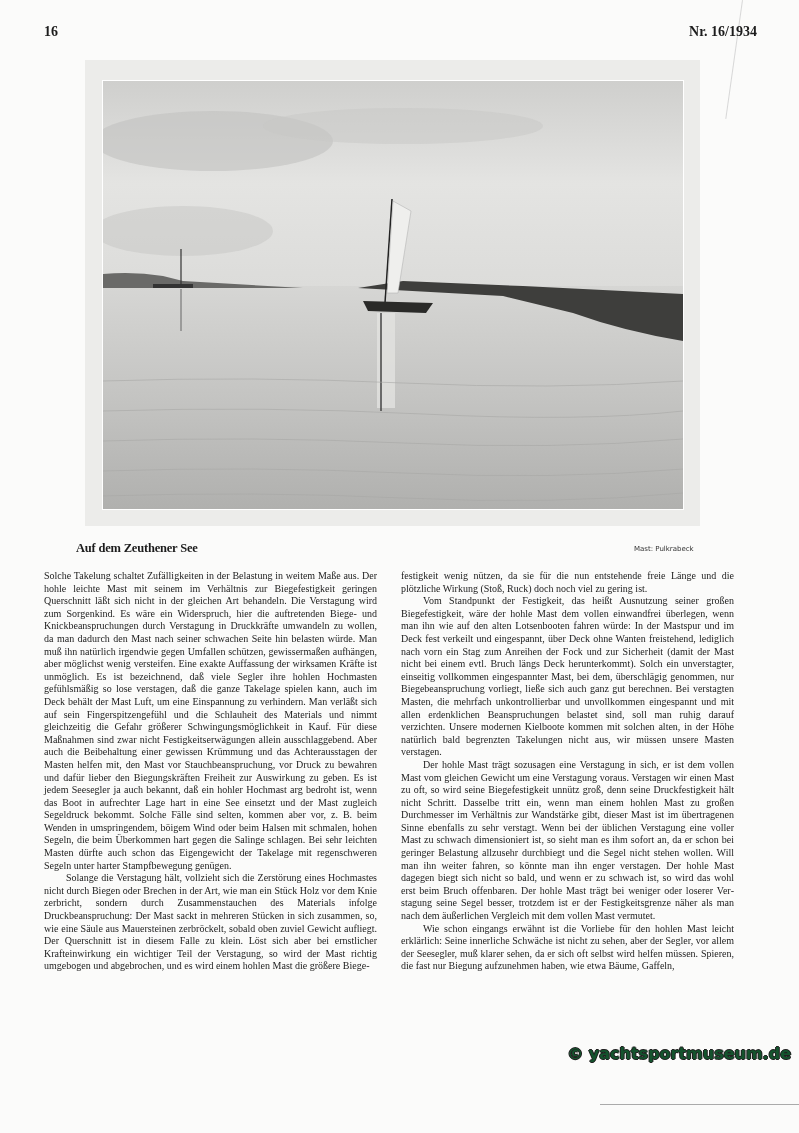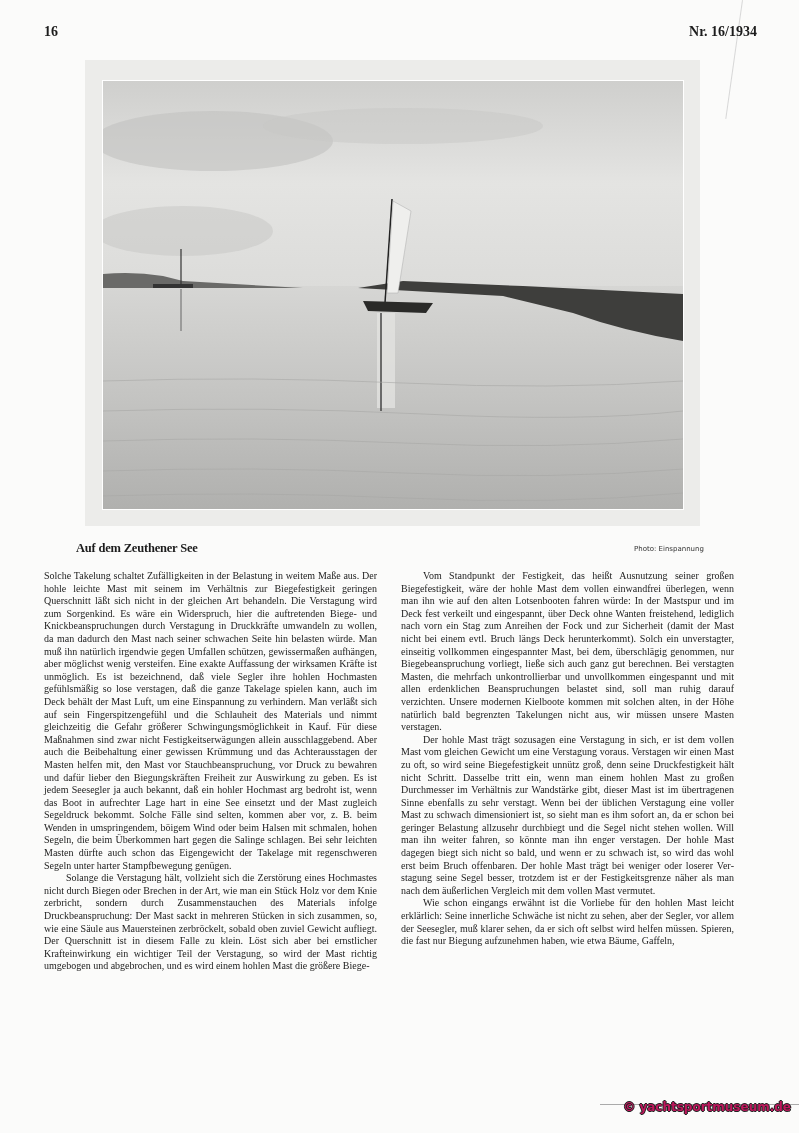--- a/index.html
+++ b/index.html
@@ -9,21 +9,21 @@
   .photo-frame { position:absolute; left:85px; top:60px; width:615px; height:466px; background:#ececea; }
   .photo { position:absolute; left:102px; top:80px; width:580px; height:428px; border:1px solid #fff; overflow:hidden; }
   .photo svg { display:block; width:100%; height:100%; }
   .caption { position:absolute; left:76px; top:541px; font-family:Liberation Serif, serif; font-weight:bold; font-size:12.5px; letter-spacing:-0.2px; }
   .credit { position:absolute; left:634px; top:545px; font-family:"DejaVu Sans", sans-serif; font-size:7px; color:#333; }
   .col { position:absolute; top:570px; width:333px; font-family:"Liberation Serif", serif; font-size:10px; line-height:12.6px; text-align:justify; hyphens:manual; }
   .col p { margin:0; }
   .col p.indent { text-indent:22px; }
   .col-left { left:44px; }
   .col-right { left:401px; top:570px; }
-  .watermark { position:absolute; right:8px; top:1100px; font-family:"DejaVu Sans", sans-serif; font-weight:bold; font-size:12px; color:#be185d; text-shadow:-1px 0 #222, 1px 0 #222, 0 -1px #222, 0 1px #222; }
+  .watermark { position:absolute; right:8px; top:1044px; font-family:"DejaVu Sans", sans-serif; font-weight:bold; font-size:16px; color:#14532d; text-shadow:-1px 0 #222, 1px 0 #222, 0 -1px #222, 0 1px #222; }
   .wm-line { position:absolute; left:600px; right:0; top:1104px; height:1px; background:#aaa; }
   .scan-line { position:absolute; left:742px; top:0; width:1px; height:120px; background:#d8d8d8; transform:rotate(8deg); transform-origin:top left; }
 </style>
 </head>
 <body>
 
 <div class="scan-line"></div>
 
 <div class="page-num">16</div>
 <div class="issue">Nr. 16/1934</div>
@@ -62,27 +62,28 @@
       <path d="M0 300 Q150 295 300 302 T580 300"></path>
       <path d="M0 330 Q160 325 320 333 T580 330"></path>
       <path d="M0 360 Q150 355 300 362 T580 358"></path>
       <path d="M0 390 Q150 385 300 392 T580 388"></path>
       <path d="M0 415 Q150 410 300 417 T580 412"></path>
     </g>
   </svg>
 </div>
 
 <div class="caption">Auf dem Zeuthener See</div>
-<div class="credit">Photo: Einspannung</div>
+<div class="credit">Mast: Pulkrabeck</div>
 
 <div class="col col-left">
   <p>Solche Takelung schaltet Zufälligkeiten in der Belastung in weitem Maße aus. Der hohle leichte Mast mit seinem im Ver­hältnis zur Biegefestigkeit geringen Querschnitt läßt sich nicht in der gleichen Art behandeln. Die Verstagung wird zum Sorgenkind. Es wäre ein Widerspruch, hier die auftretenden Biege- und Knickbeanspruchungen durch Verstagung in Druck­kräfte umwandeln zu wollen, da man dadurch den Mast nach seiner schwachen Seite hin belasten würde. Man muß ihn natür­lich irgendwie gegen Umfallen schützen, gewissermaßen auf­hängen, aber möglichst wenig versteifen. Eine exakte Auffassung der wirksamen Kräfte ist unmöglich. Es ist bezeichnend, daß viele Segler ihre hohlen Hochmasten gefühlsmäßig so lose ver­stagen, daß die ganze Takelage spielen kann, auch im Deck be­hält der Mast Luft, um eine Einspannung zu verhindern. Man verläßt sich auf sein Fingerspitzengefühl und die Schlauheit des Materials und nimmt gleichzeitig die Gefahr größerer Schwin­gungsmöglichkeit in Kauf. Für diese Maßnahmen sind zwar nicht Festigkeitserwägungen allein ausschlaggebend. Aber auch die Beibehaltung einer gewissen Krümmung und das Achter­ausstagen der Masten helfen mit, den Mast vor Stauchbean­spruchung, vor Druck zu bewahren und dafür lieber den Bie­gungskräften Freiheit zur Auswirkung zu geben. Es ist jedem Seesegler ja auch bekannt, daß ein hohler Hochmast arg be­droht ist, wenn das Boot in aufrechter Lage hart in eine See einsetzt und der Mast zugleich Segeldruck bekommt. Solche Fälle sind selten, kommen aber vor, z. B. beim Wenden in um­springendem, böigem Wind oder beim Halsen mit schmalen, hohen Segeln, die beim Überkommen hart gegen die Salinge schlagen. Bei sehr leichten Masten dürfte auch schon das Eigengewicht der Takelage mit regenschweren Segeln unter harter Stampfbewegung genügen.</p>
   <p class="indent">Solange die Verstagung hält, vollzieht sich die Zerstörung eines Hochmastes nicht durch Biegen oder Brechen in der Art, wie man ein Stück Holz vor dem Knie zerbricht, sondern durch Zusammenstauchen des Materials infolge Druckbeanspruchung: Der Mast sackt in mehreren Stücken in sich zusammen, so, wie eine Säule aus Mauersteinen zerbröckelt, sobald oben zuviel Ge­wicht aufliegt. Der Querschnitt ist in diesem Falle zu klein. Löst sich aber bei ernstlicher Krafteinwirkung ein wichtiger Teil der Verstagung, so wird der Mast richtig umgebogen und ab­gebrochen, und es wird einem hohlen Mast die größere Biege-</p>
 </div>
 
 <div class="col col-right">
+  <p>festigkeit wenig nützen, da sie für die nun entstehende freie Länge und die plötzliche Wirkung (Stoß, Ruck) doch noch viel zu gering ist.</p>
   <p class="indent">Vom Standpunkt der Festigkeit, das heißt Ausnutzung seiner großen Biegefestigkeit, wäre der hohle Mast dem vollen ein­wandfrei überlegen, wenn man ihn wie auf den alten Lotsen­booten fahren würde: In der Mastspur und im Deck fest verkeilt und eingespannt, über Deck ohne Wanten freistehend, lediglich nach vorn ein Stag zum Anreihen der Fock und zur Sicherheit (damit der Mast nicht bei einem evtl. Bruch längs Deck her­unterkommt). Solch ein unverstagter, einseitig vollkommen ein­gespannter Mast, bei dem, überschlägig genommen, nur Biege­beanspruchung vorliegt, ließe sich auch ganz gut berechnen. Bei verstagten Masten, die mehrfach unkontrollierbar und unvoll­kommen eingespannt und mit allen erdenklichen Beanspruchun­gen belastet sind, soll man ruhig darauf verzichten. Unsere mo­dernen Kielboote kommen mit solchen alten, in der Höhe natür­lich bald begrenzten Takelungen nicht aus, wir müssen unsere Masten verstagen.</p>
   <p class="indent">Der hohle Mast trägt sozusagen eine Verstagung in sich, er ist dem vollen Mast vom gleichen Gewicht um eine Verstagung voraus. Verstagen wir einen Mast zu oft, so wird seine Biege­festigkeit unnütz groß, denn seine Druckfestigkeit hält nicht Schritt. Dasselbe tritt ein, wenn man einem hohlen Mast zu großen Durchmesser im Verhältnis zur Wandstärke gibt, dieser Mast ist im übertragenen Sinne ebenfalls zu sehr verstagt. Wenn bei der üblichen Verstagung eine voller Mast zu schwach dimen­sioniert ist, so sieht man es ihm sofort an, da er schon bei ge­ringer Belastung allzusehr durchbiegt und die Segel nicht stehen wollen. Will man ihn weiter fahren, so könnte man ihn enger verstagen. Der hohle Mast dagegen biegt sich nicht so bald, und wenn er zu schwach ist, so wird das wohl erst beim Bruch offenbaren. Der hohle Mast trägt bei weniger oder loserer Ver­stagung seine Segel besser, trotzdem ist er der Festigkeitsgrenze näher als man nach dem äußerlichen Vergleich mit dem vollen Mast vermutet.</p>
   <p class="indent">Wie schon eingangs erwähnt ist die Vorliebe für den hohlen Mast leicht erklärlich: Seine innerliche Schwäche ist nicht zu sehen, aber der Segler, vor allem der Seesegler, muß klarer sehen, da er sich oft selbst wird helfen müssen. Spieren, die fast nur Biegung aufzunehmen haben, wie etwa Bäume, Gaffeln,</p>
 </div>
 
 <div class="wm-line"></div>
 <div class="watermark">© yachtsportmuseum.de</div>
 
 </body></html>

